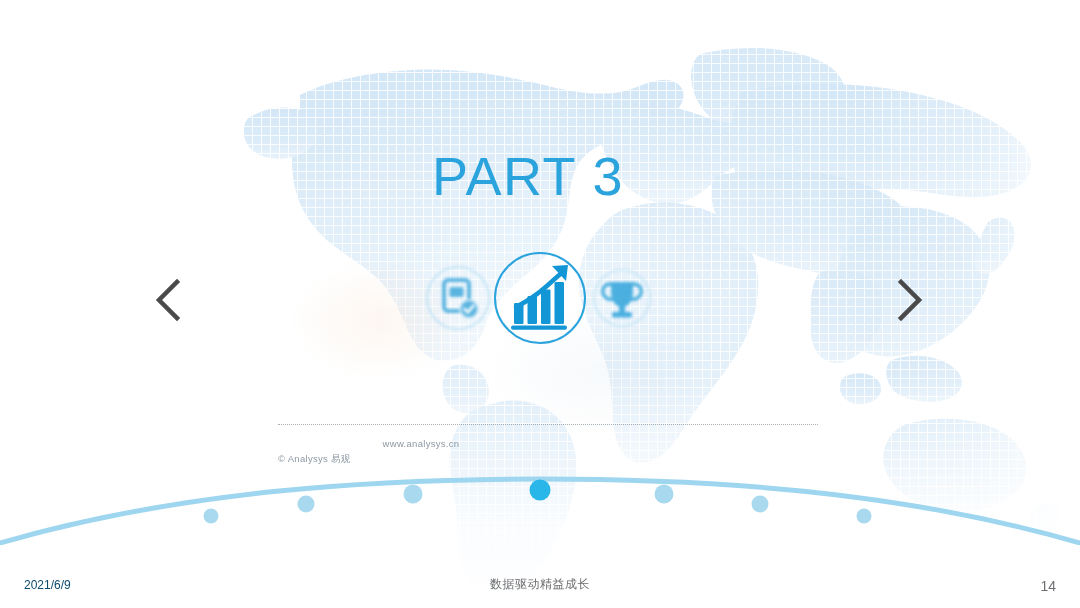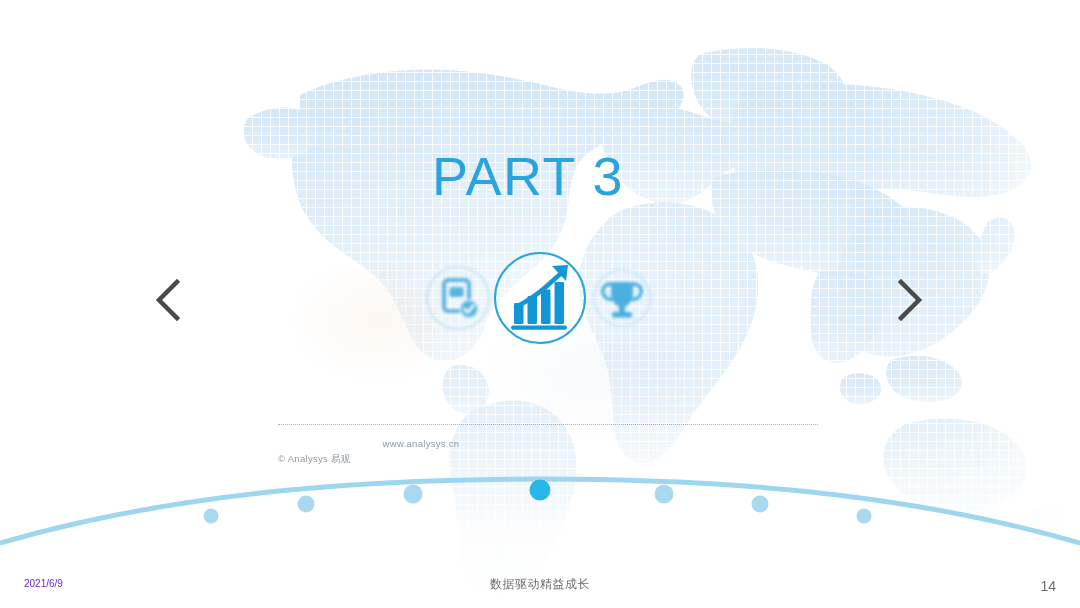--- a/index.html
+++ b/index.html
@@ -195,22 +195,22 @@
     width: 1080px;
     height: 90px;
   }
   .arc-wrap svg { display: block; width: 1080px; height: 90px; }
 
   
   .footer-date {
     position: absolute;
     left: 24px;
     top: 578px;
-    font-size: 10px;
-    color: #6d28d9;
+    font-size: 12px;
+    color: #0c4a6e;
     white-space: nowrap;
   }
   .footer-center {
     position: absolute;
     left: 0;
     top: 576px;
     width: 1080px;
     text-align: center;
     font-size: 12px;
     color: #6d6e71;

